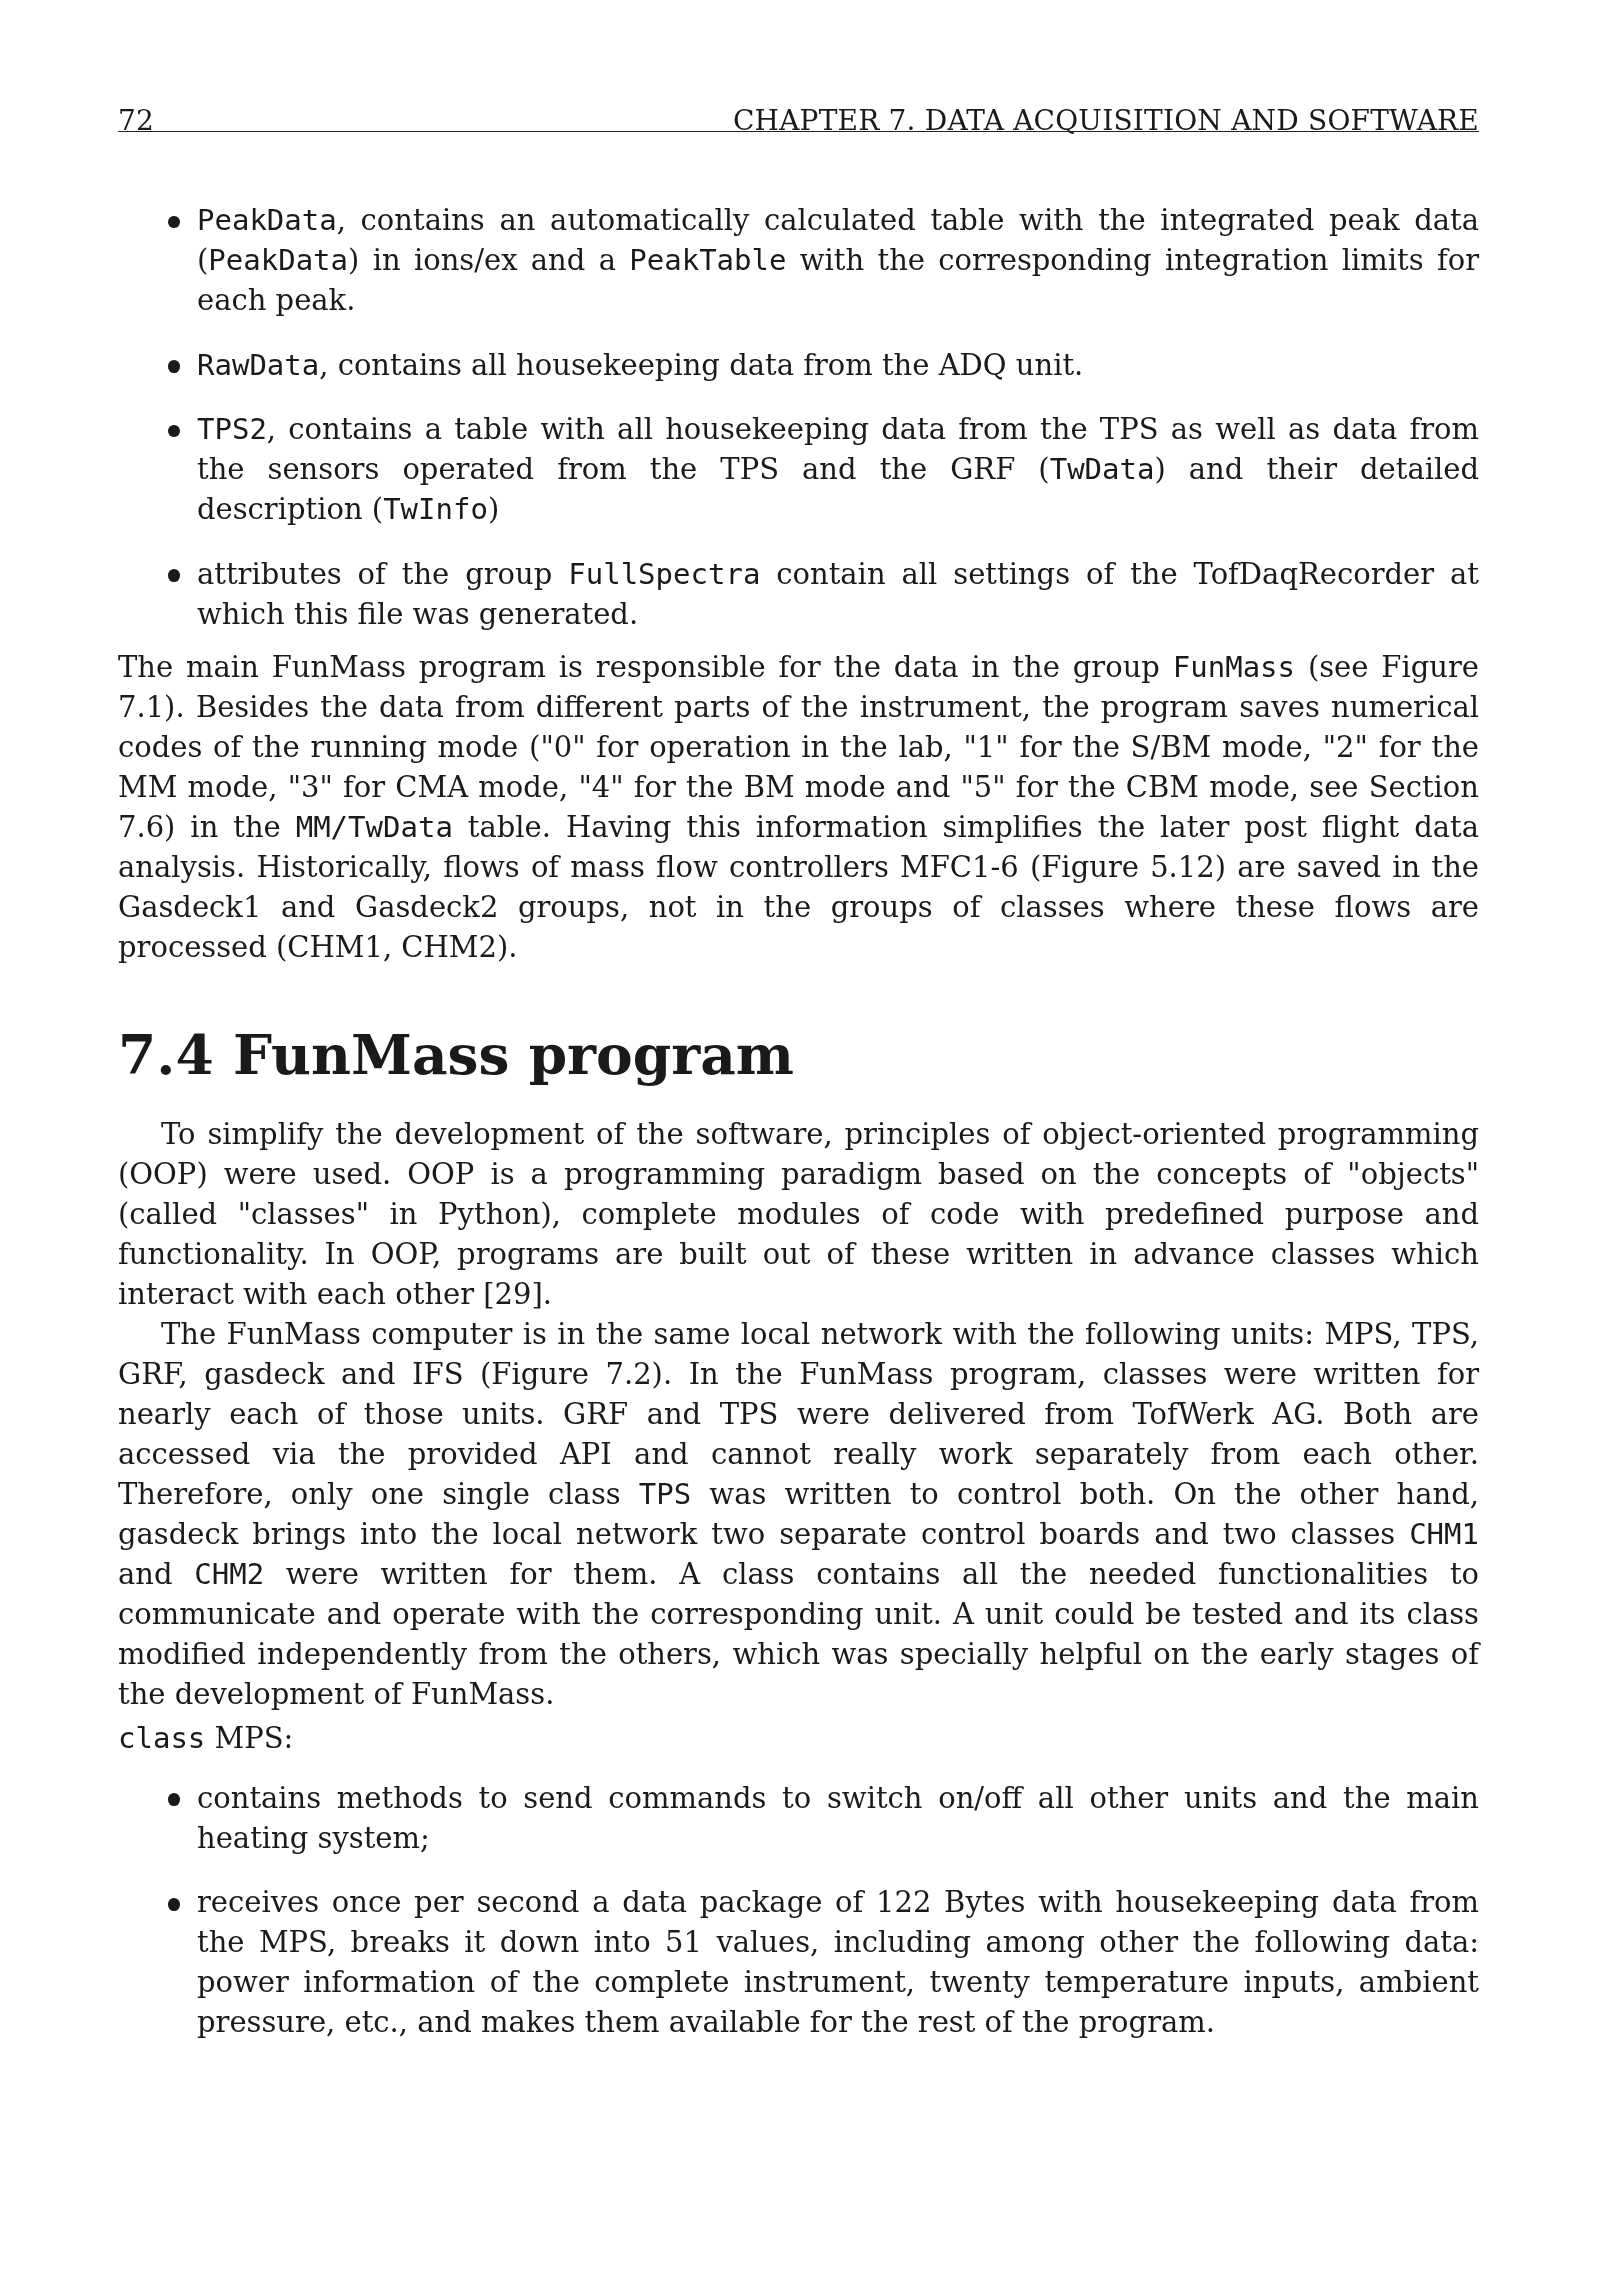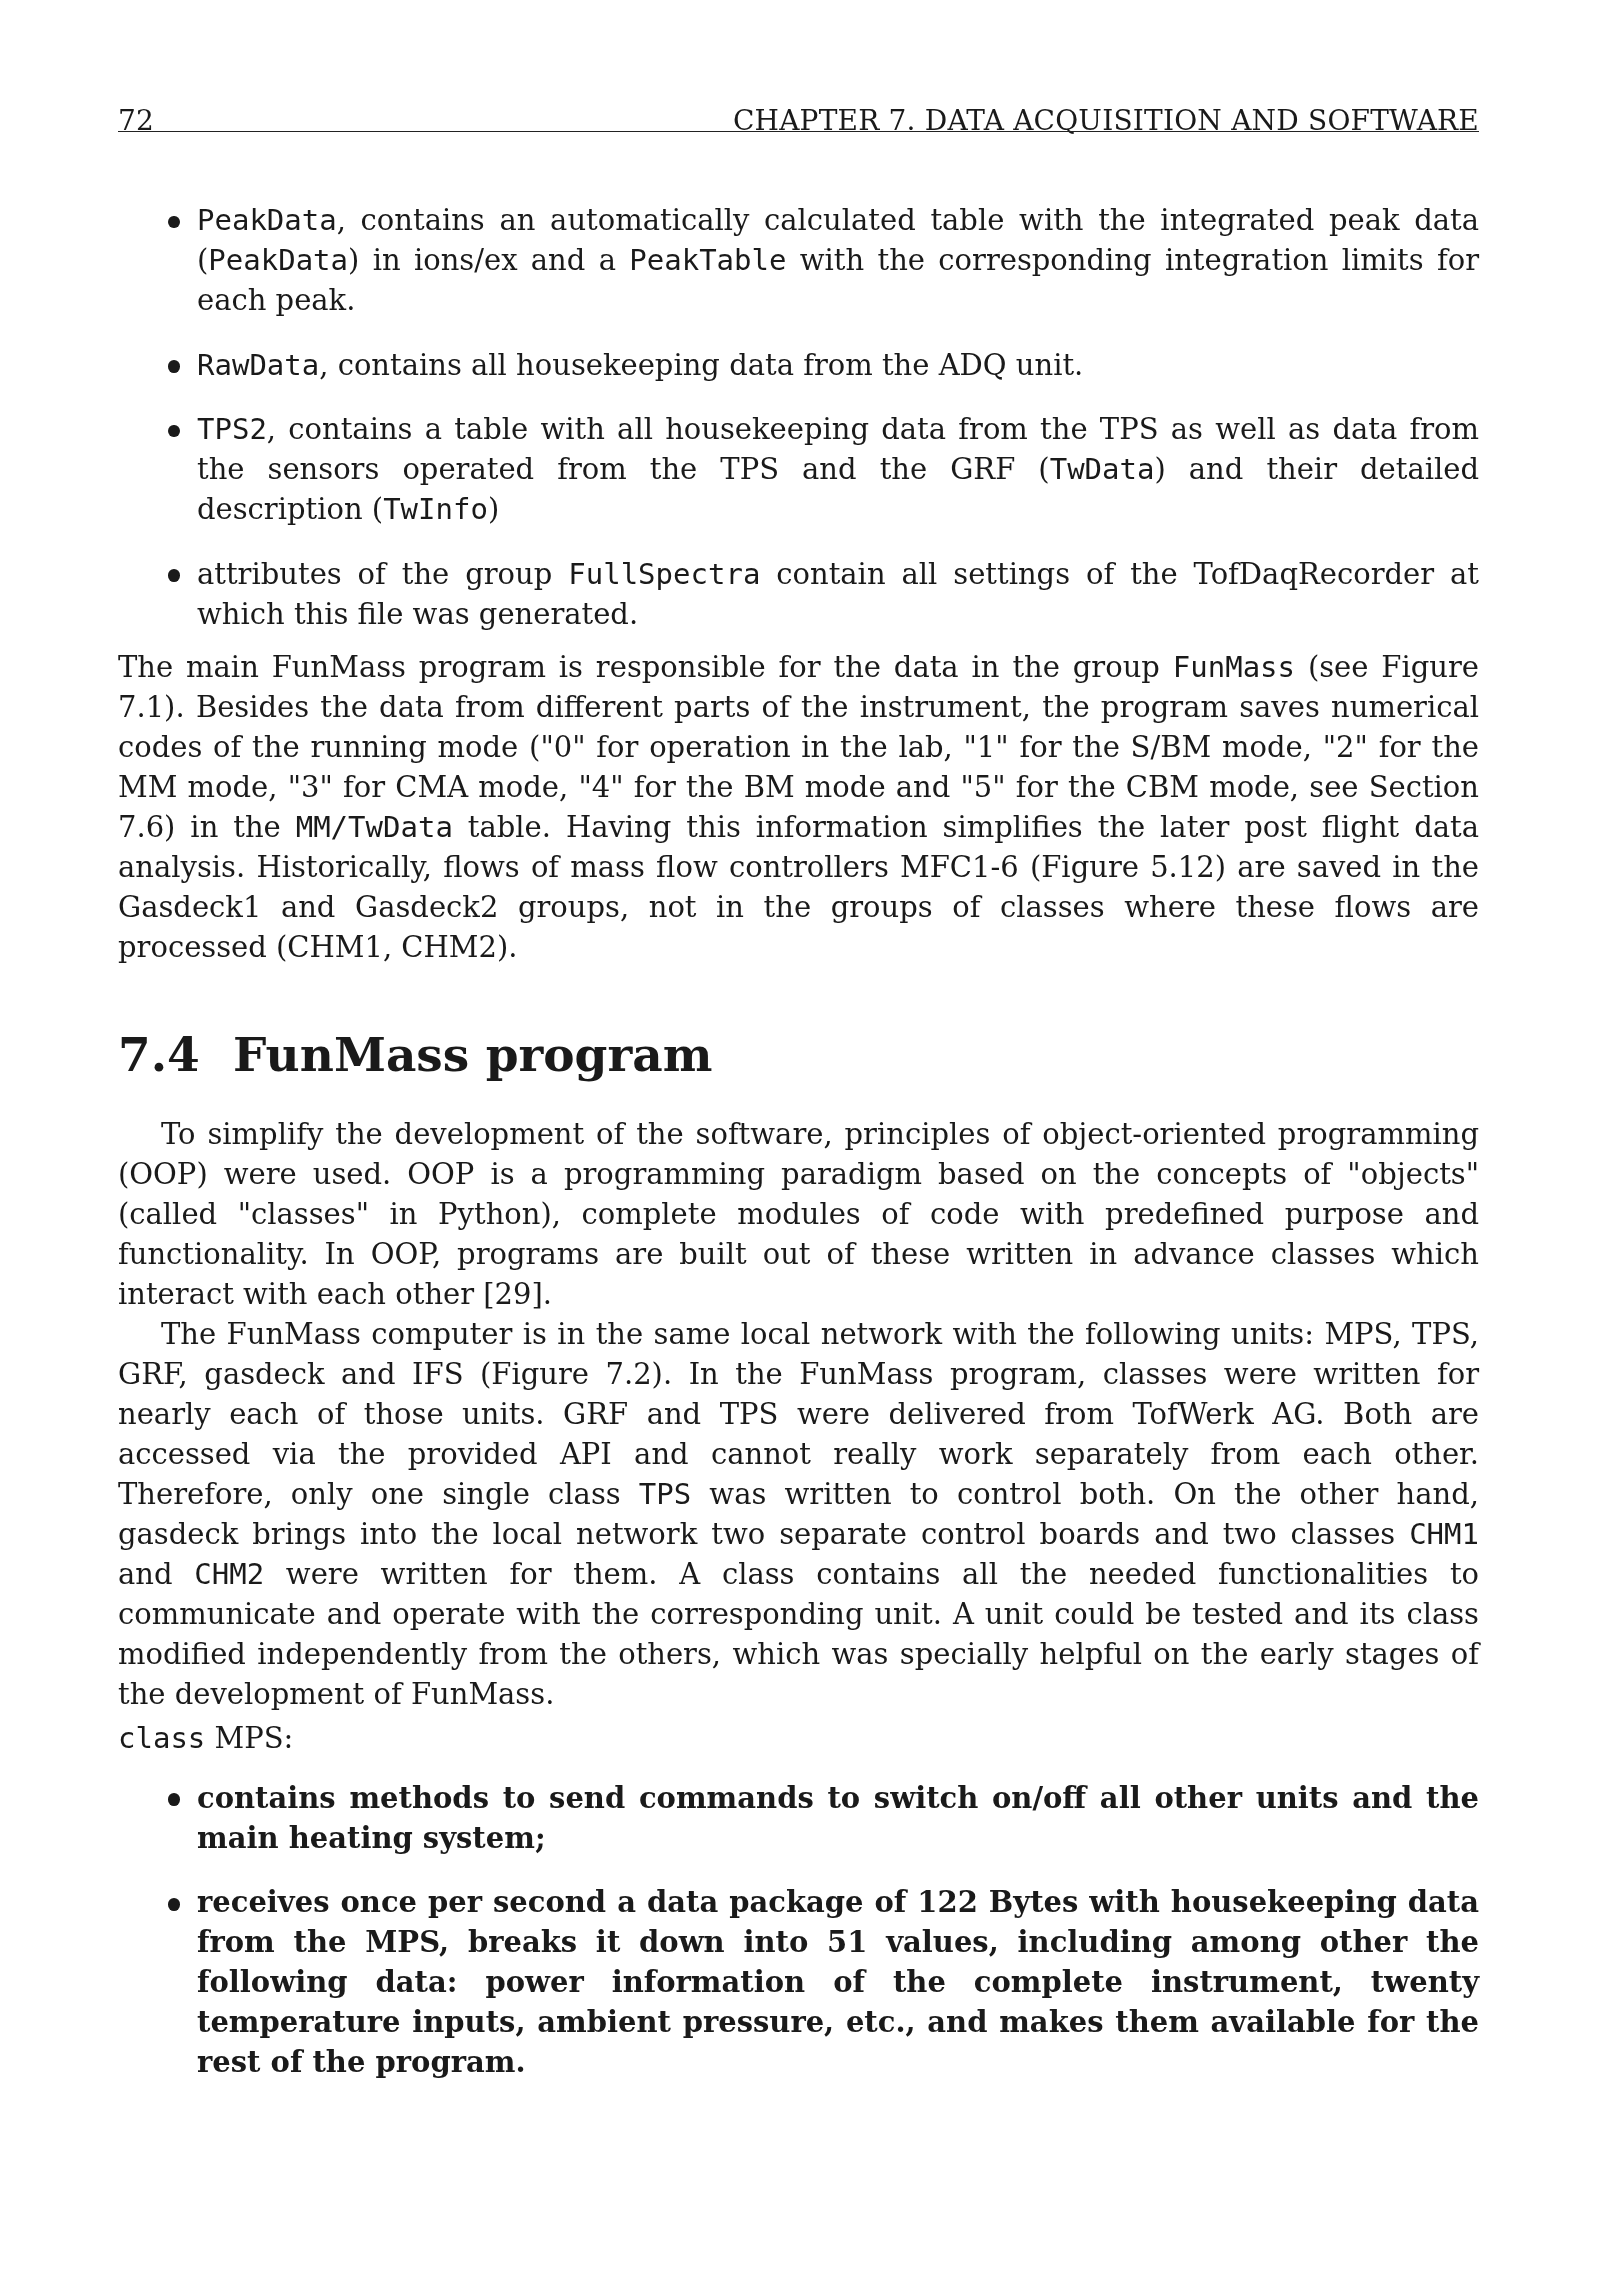--- a/index.html
+++ b/index.html
@@ -12,24 +12,24 @@
   .running-head .chap { position:absolute; right:0; top:0;text-align:right; }
   .rule { position:absolute; top:131px; left:0; width:1361px; height:0; border-top:1.6px solid #222; }
   .body { position:absolute; top:200px; left:0; width:1361px; font-size:29px; line-height:40px; }
   .tt { font-family:"DejaVu Sans Mono", "Liberation Mono", monospace; font-size:29px; }
   ul.items { list-style:none; margin:0; padding:0; }
   ul.items li { position:relative; padding-left:79px; margin:0 0 24.5px 0; text-align:justify; }
   ul.items li::before { content:""; position:absolute; left:50px; top:15.7px; width:11.8px; height:12.7px;
         border-radius:50%; background:#1a1a1a; }
   p { margin:0; text-align:justify; }
   p.indent { text-indent:43px; }
-  h2.sec { margin:61px 0 33px 0; font-size:47px; font-weight:bold; line-height:53px; }
+  h2.sec { margin:61px 0 33px 0; font-size:55px; font-weight:bold; line-height:53px; }
   h2.sec .num { display:inline-block; width:115px; }
   .class-label { margin-top:4px; margin-bottom:19.6px; }
-  .second-list { margin-top:0;font-weight:bold; }
+  .second-list { margin-top:0; }
 </style>
 </head>
 <body>
 
 <div class="page">
   <div class="running-head">
     <span class="pno">72</span>
     <span class="chap">CHAPTER 7. DATA ACQUISITION AND SOFTWARE</span>
   </div>
   <div class="rule"></div>

